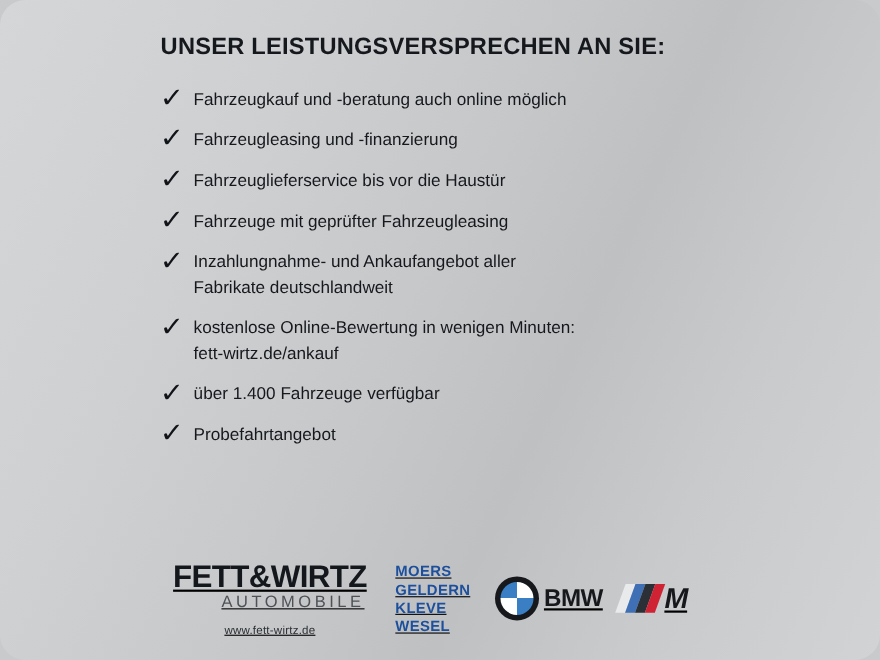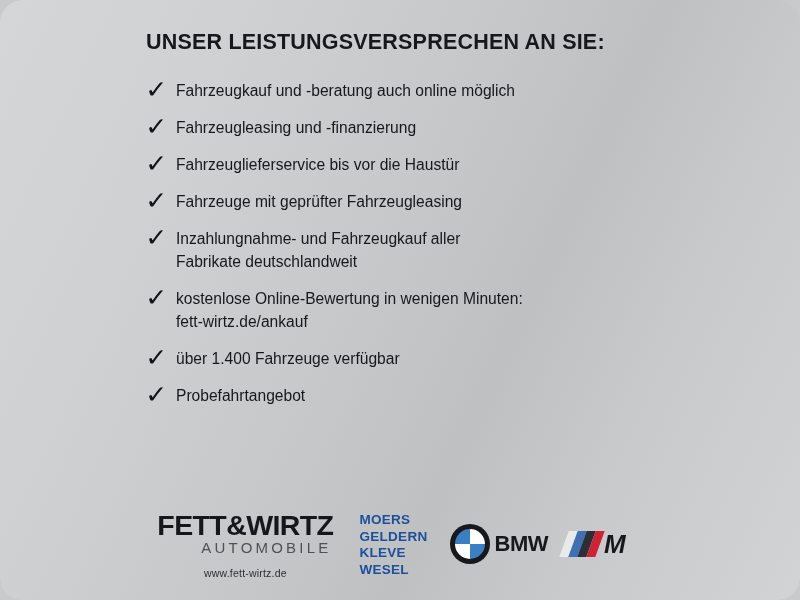--- a/index.html
+++ b/index.html
@@ -61,20 +61,21 @@
   .footer {
     position: absolute;
     left: 0;
     right: 0;
     bottom: 10px;
     height: 92px;
     display: flex;
     align-items: center;
     justify-content: center;
     gap: 0px;
+    text-decoration: underline;
   }
   .fw-logo {
     text-align: center;
     margin-right: 26px;
   }
   .fw-name {
     font-size: 28.5px;
     font-weight: bold;
     letter-spacing: -0.6px;
     color: #14171b;
@@ -220,21 +221,21 @@
       <div class="item-text">Fahrzeuglieferservice bis vor die Haustür</div>
     </div>
 
     <div class="item">
       <div class="check">✓</div>
       <div class="item-text">Fahrzeuge mit geprüfter Fahrzeugleasing</div>
     </div>
 
     <div class="item">
       <div class="check">✓</div>
-      <div class="item-text">Inzahlungnahme- und Fahrzeugkauf aller
+      <div class="item-text">Inzahlungnahme- und Ankaufangebot aller
 Fabrikate deutschlandweit</div>
     </div>
 
     <div class="item">
       <div class="check">✓</div>
       <div class="item-text">kostenlose Online-Bewertung in wenigen Minuten:
 fett-wirtz.de/ankauf</div>
     </div>
 
     <div class="item">

